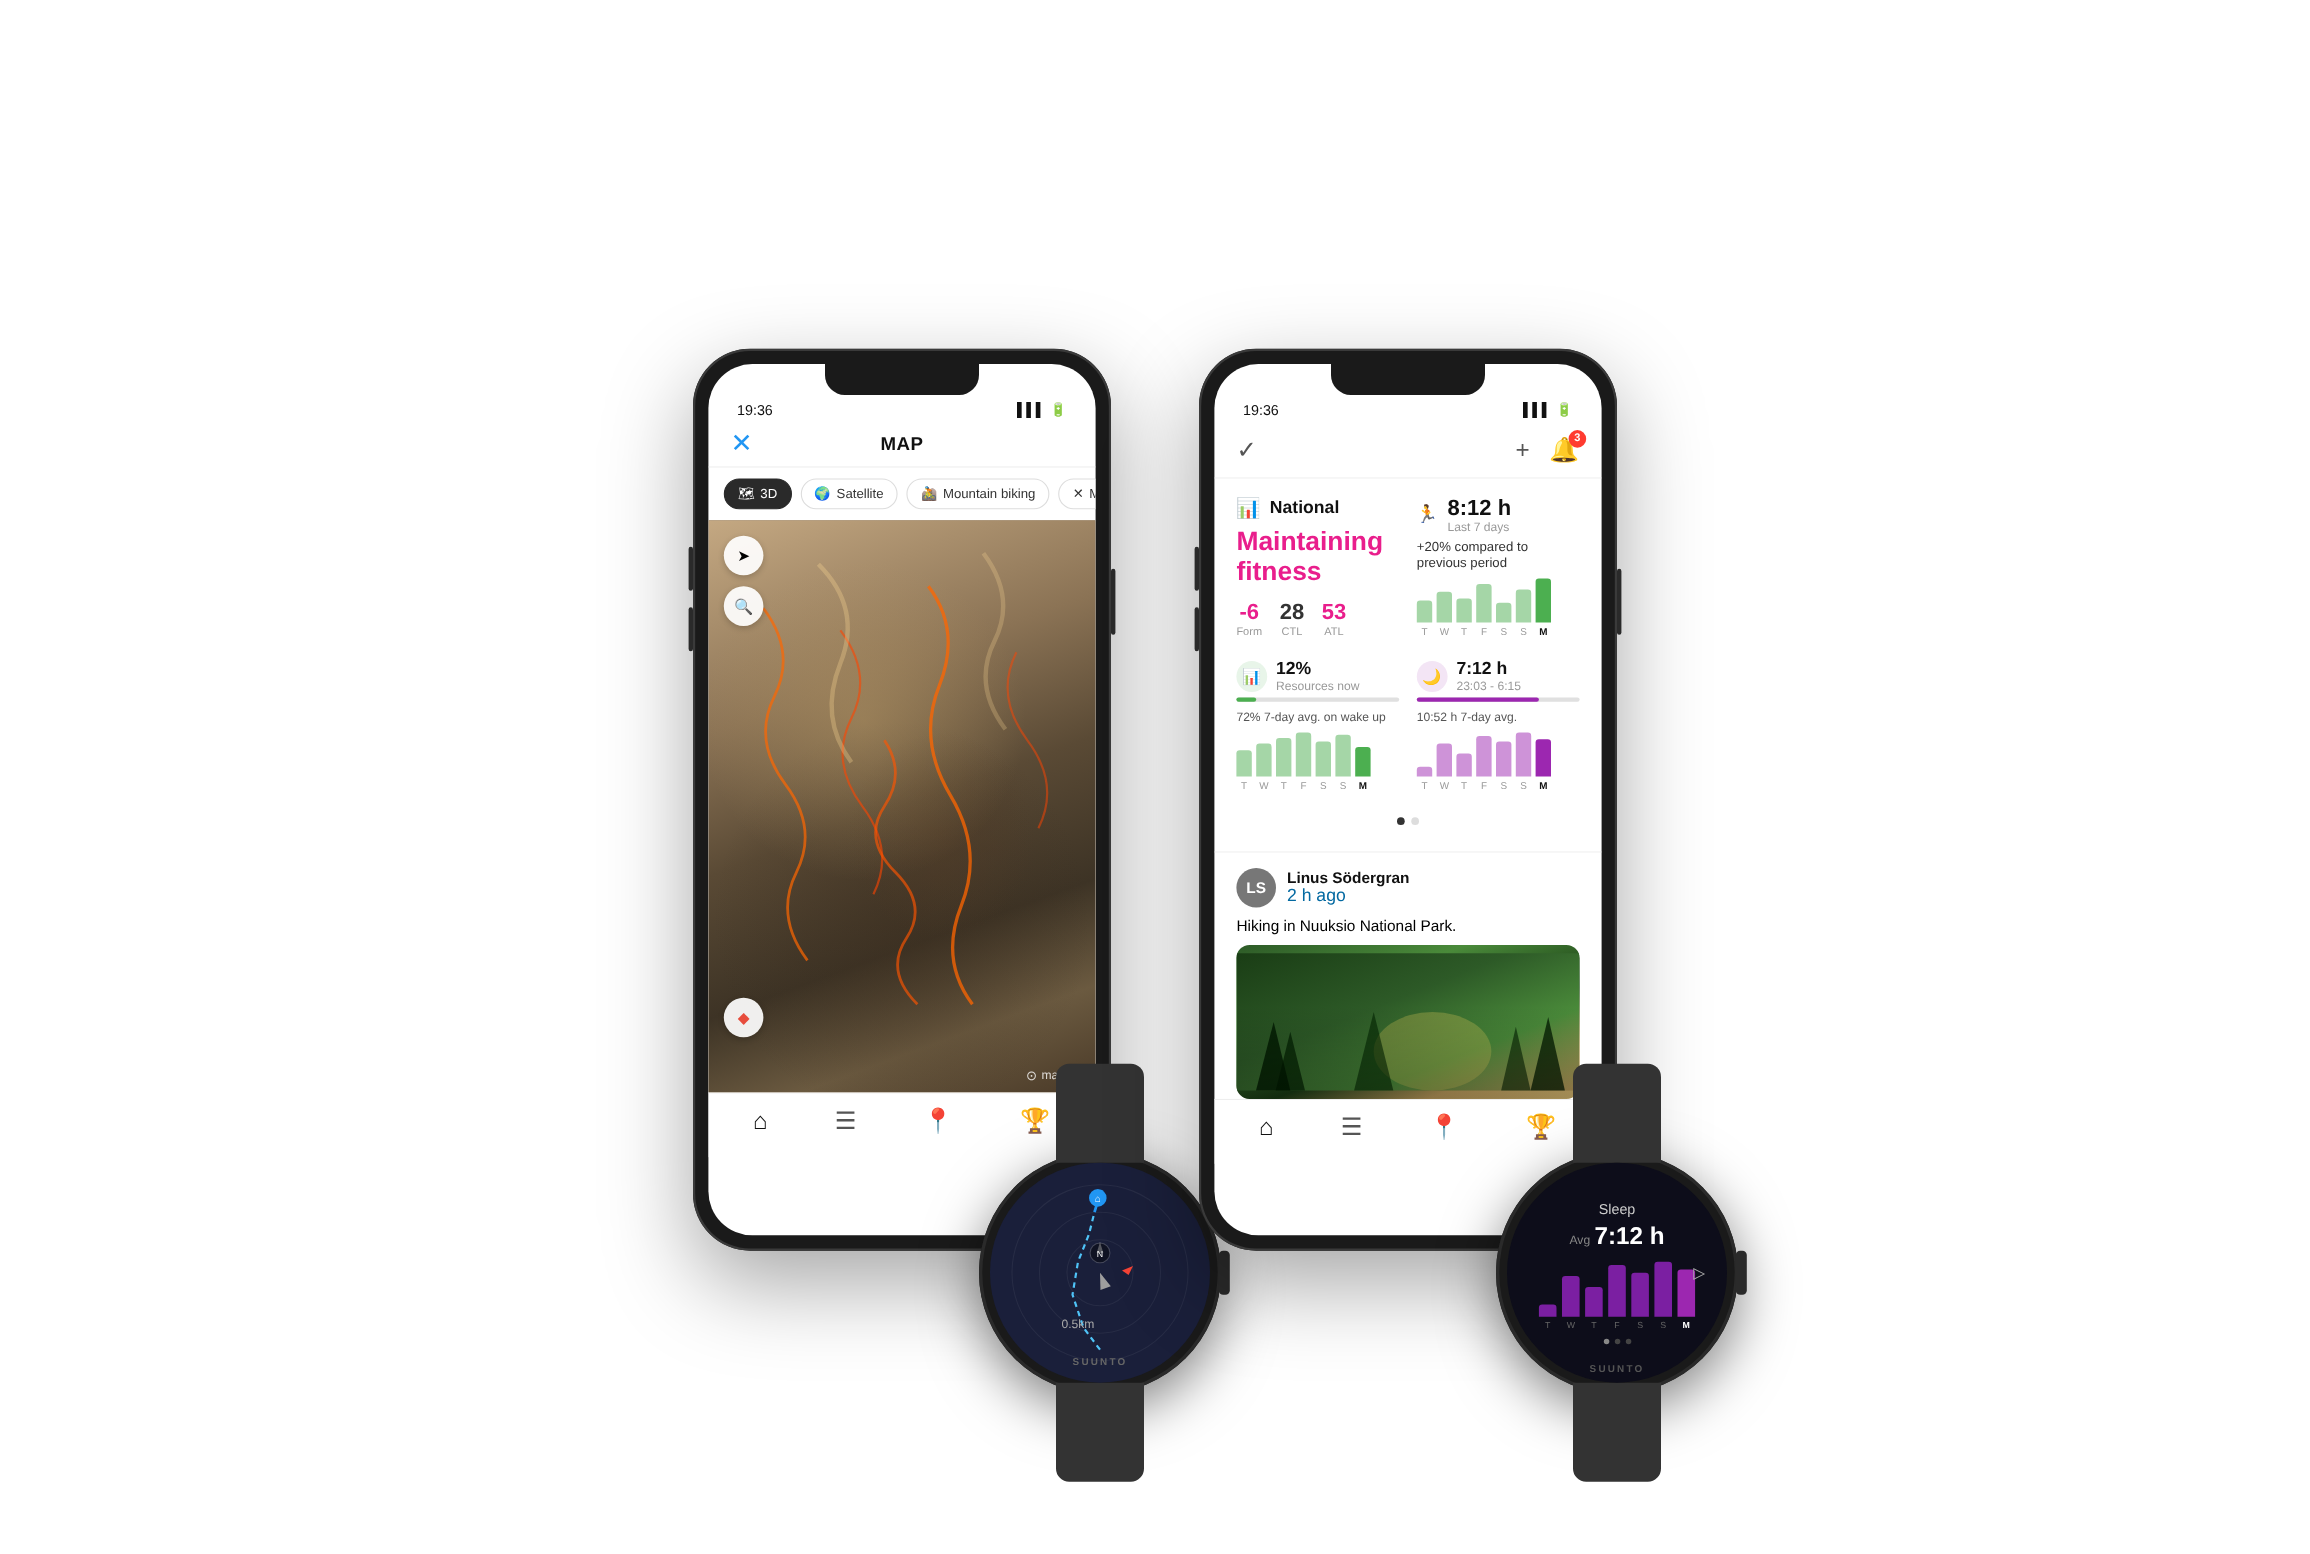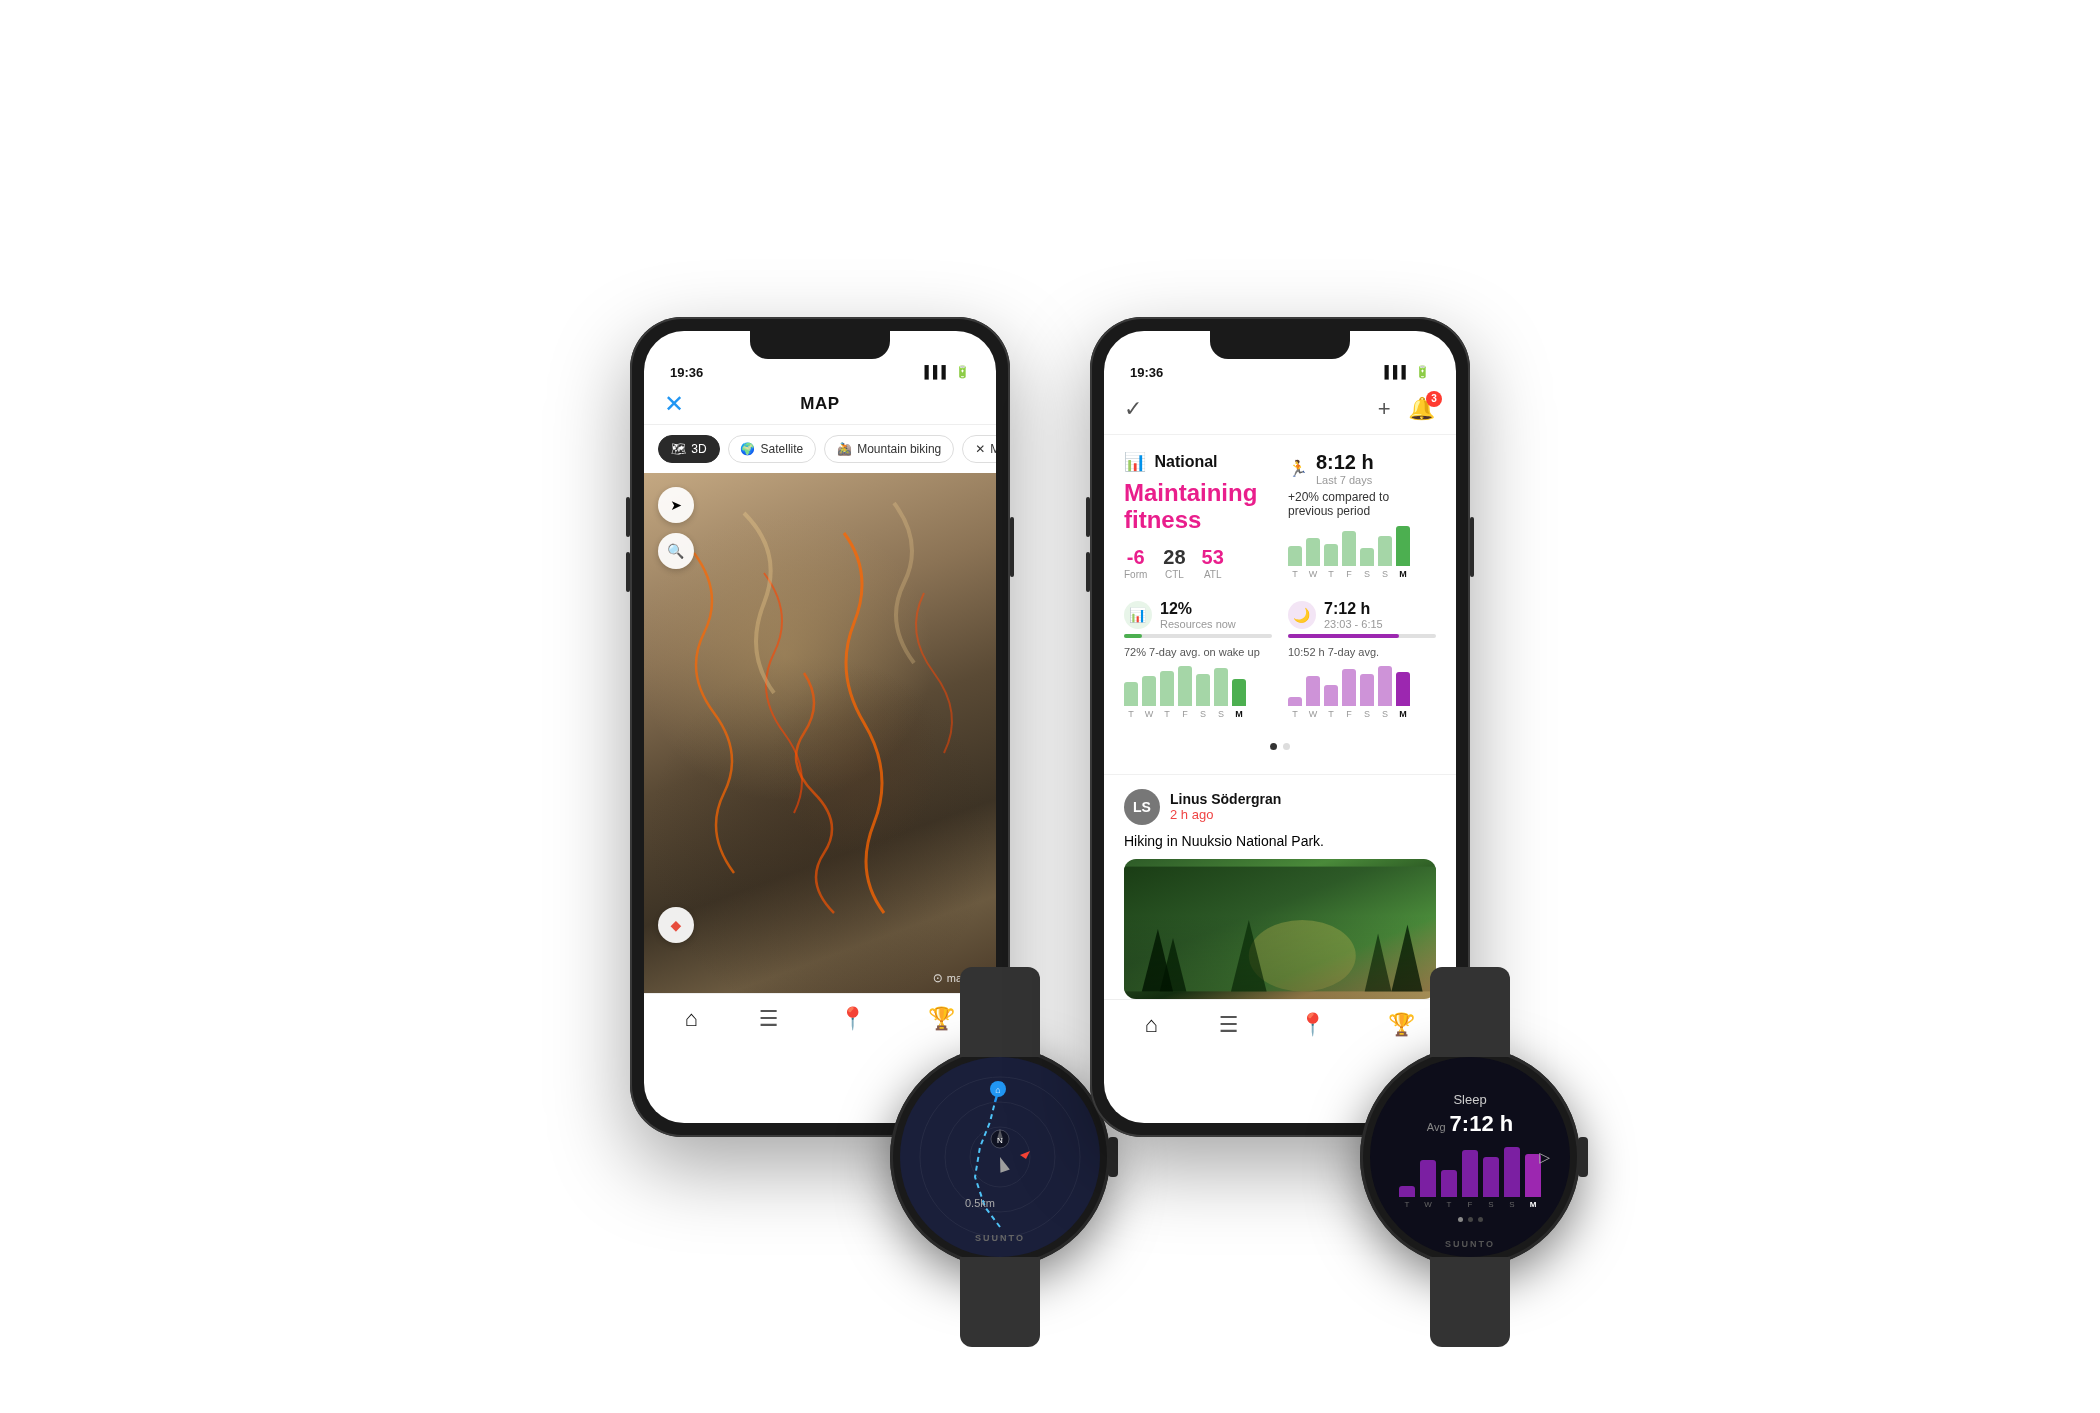--- a/index.html
+++ b/index.html
@@ -49,21 +49,21 @@
     .side-btn.volume-down { left: -4px; top: 235px; width: 4px; height: 40px; }
     .side-btn.power { right: -4px; top: 200px; width: 4px; height: 60px; }
 
     
     .status-bar {
       display: flex;
       justify-content: space-between;
       align-items: center;
       padding: 34px 26px 8px;
       font-size: 13px;
-      font-weight: 700;
+      font-weight: 400;
       color: #111;
       position: relative;
       z-index: 5;
     }
     .status-icons { display: flex; gap: 5px; align-items: center; }
 
     
     .map-header {
       display: flex;
       align-items: center;
@@ -367,21 +367,21 @@
       background: #777;
       overflow: hidden;
       display: flex;
       align-items: center;
       justify-content: center;
       color: #fff;
       font-size: 14px;
       font-weight: 600;
     }
     .feed-name { font-size: 14px; font-weight: 600; color: #111; }
-    .feed-time { font-size: 13px; color: #ef4444; }
+    .feed-time { font-size: 16px; color: #0369a1; }
     .feed-desc { font-size: 14px; color: #000000; margin-bottom: 10px; padding-left: 0; }
     .feed-image {
       width: 100%;
       height: 140px;
       border-radius: 12px;
       overflow: hidden;
       background: linear-gradient(160deg, #2d5a27 0%, #4a8a3a 30%, #1a3d15 60%, #c4a260 80%, #e8c87a 100%);
       position: relative;
     }
     .feed-image-overlay {

